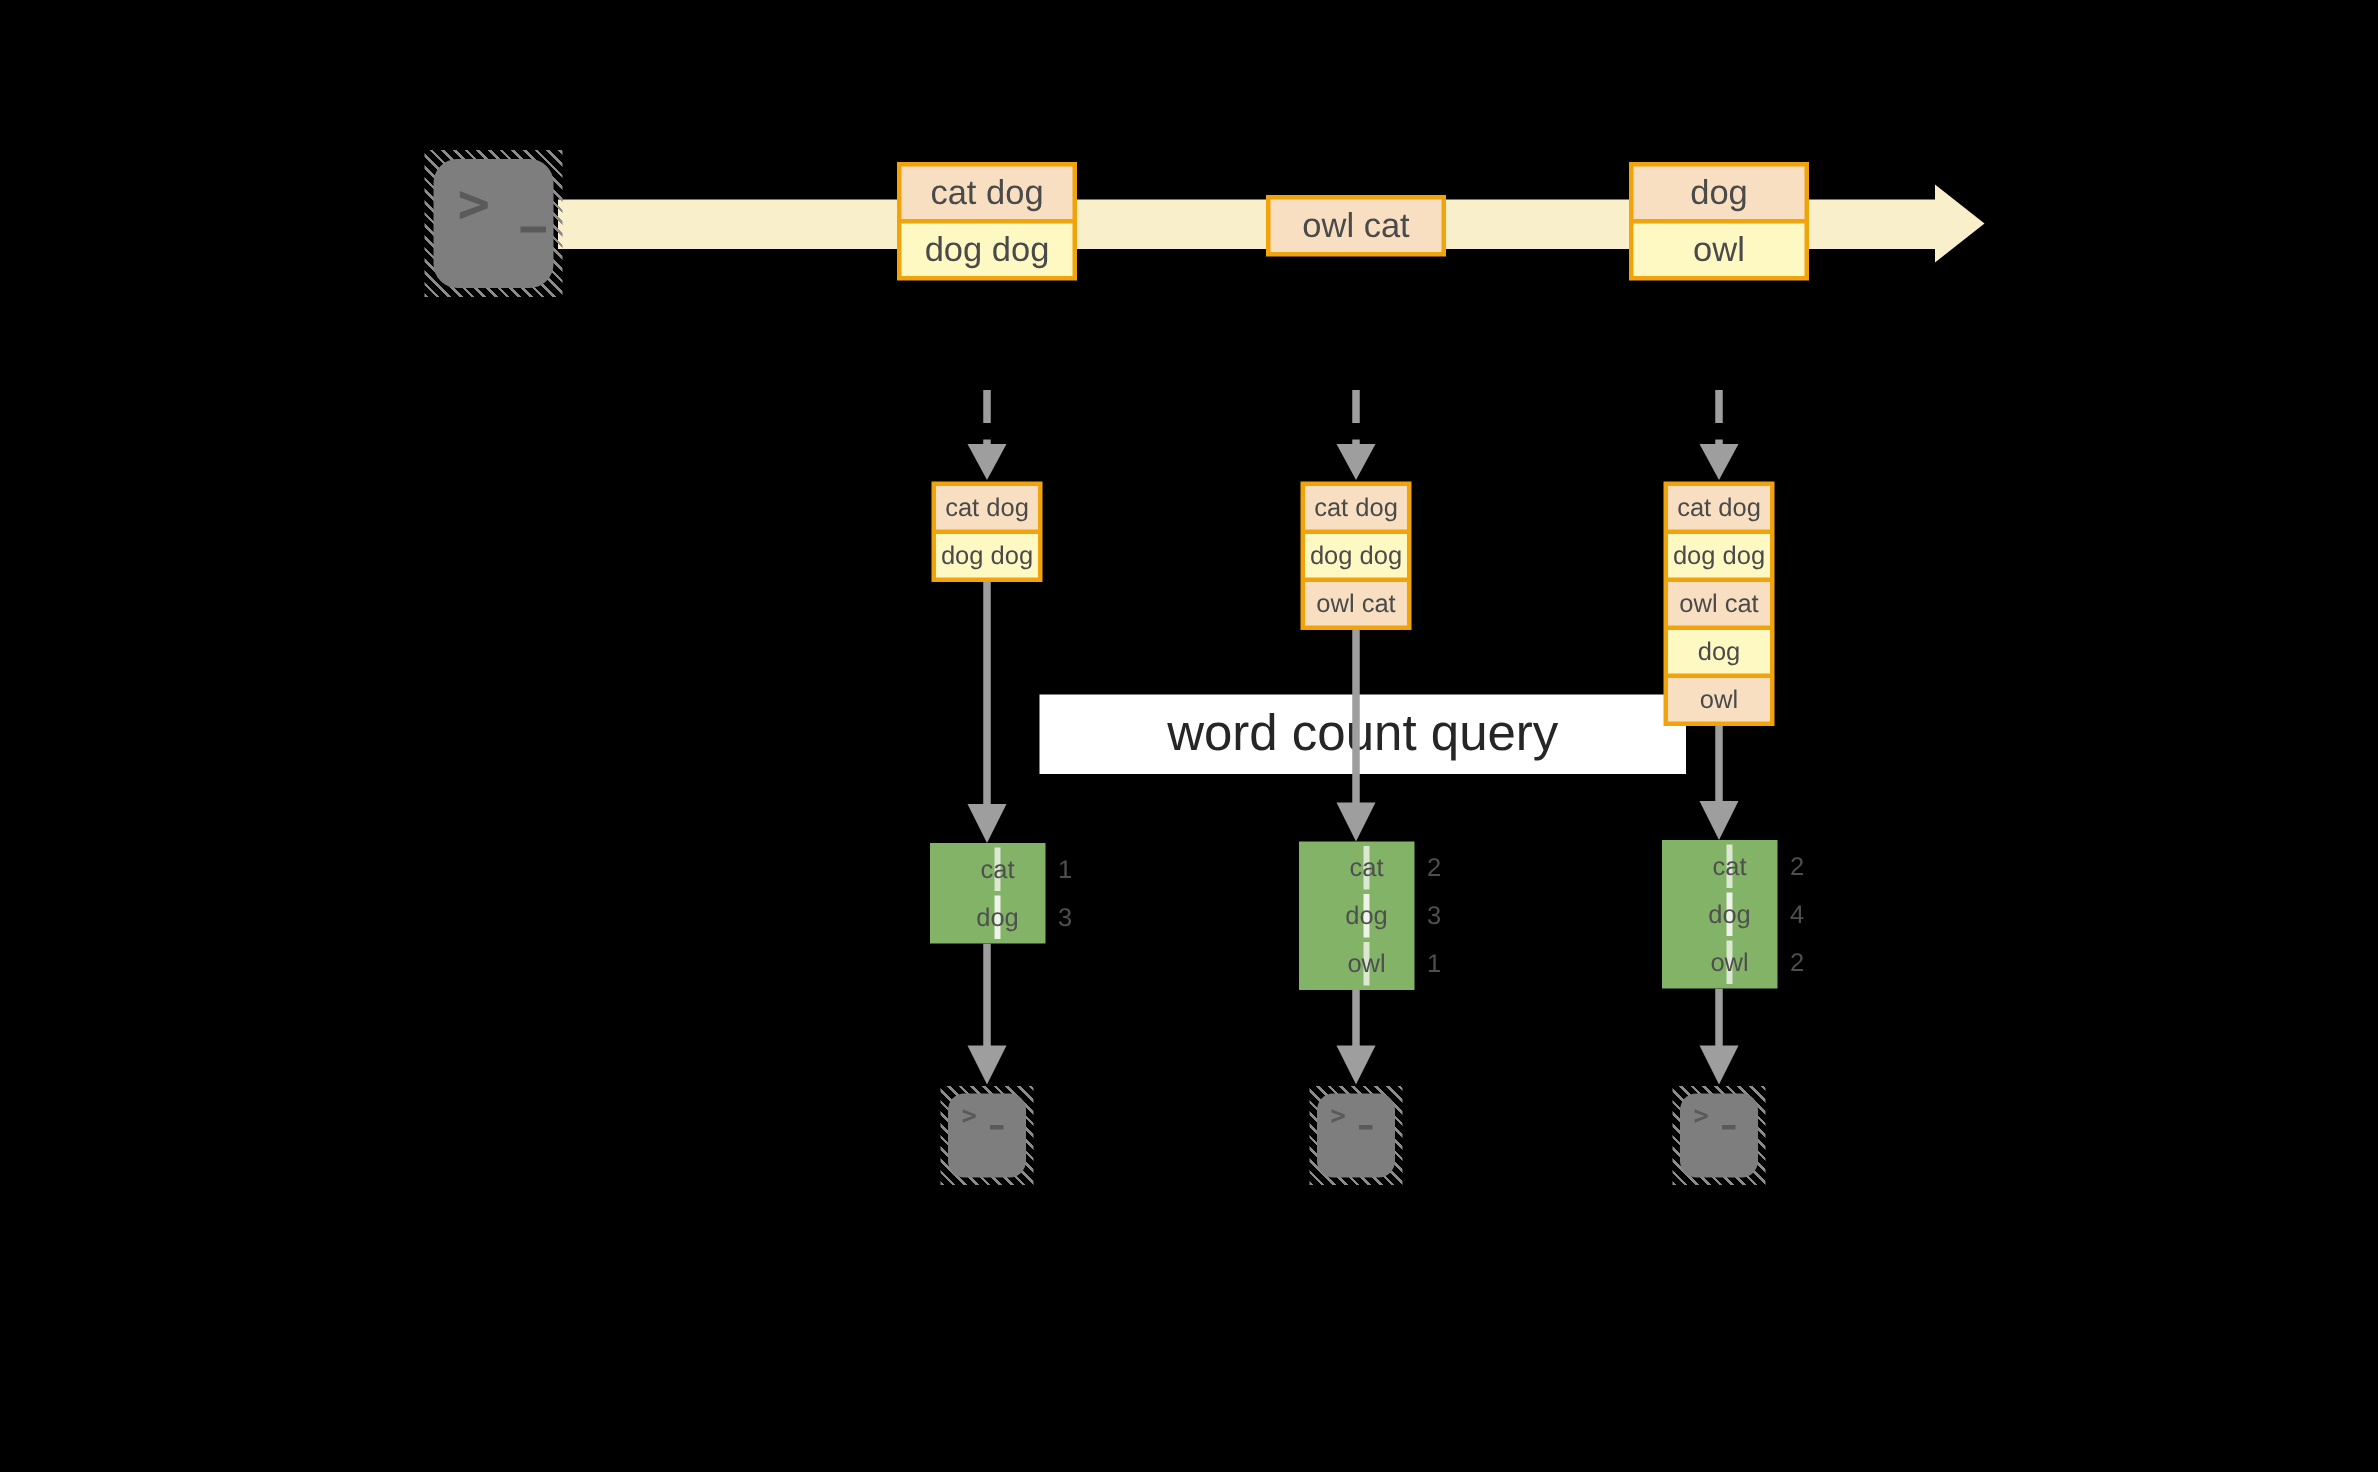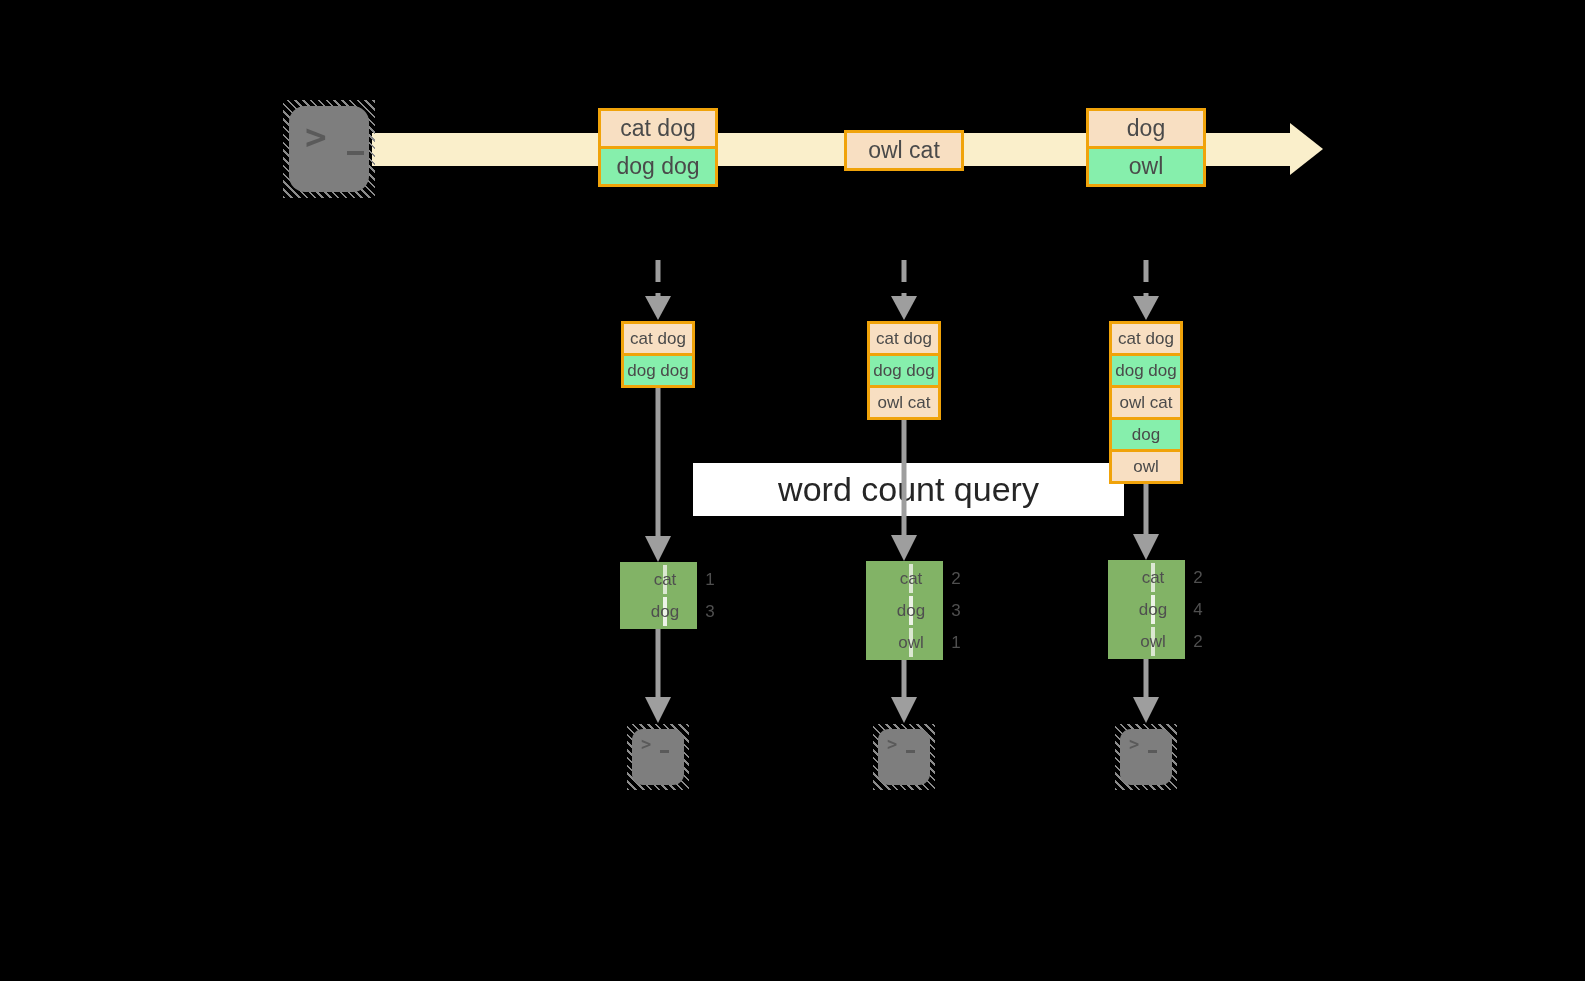--- a/index.html
+++ b/index.html
@@ -20,21 +20,21 @@
   .t-sink1{left:627px;top:724px;} .t-sink2{left:873px;top:724px;} .t-sink3{left:1115px;top:724px;}
   .gt{position:absolute;color:#5a5a5a;font-weight:bold;font-family:"DejaVu Sans Mono",monospace;line-height:1;}
   .term-src .gt{left:16px;top:13px;font-size:36px;}
   .us{position:absolute;background:#5a5a5a;}
   .term-src .us{left:58px;top:45px;width:17px;height:4px;}
   .term-sm .gt{left:9px;top:7px;font-size:17px;}
   .term-sm .us{left:28px;top:21px;width:9px;height:3px;}
   
   .obox{position:absolute;display:grid;gap:3px;padding:3px;background:#f0a30a;z-index:2;}
   .ocell{display:flex;align-items:center;justify-content:center;color:#4a4a4a;}
-  .fill-a{background:#f8dfc2;} .fill-b{background:#86efac;}
+  .fill-a{background:#f8dfc2;} .fill-b{background:#fef9c3;}
   .ev{width:114px;} .ev .ocell{height:35px;font-size:23px;}
   .ev1{left:598px;top:108px;} .ev2{left:844px;top:130px;} .ev3{left:1086px;top:108px;}
   .stack{width:68px;z-index:4;} .stack .ocell{height:29px;font-size:17px;}
   .stack1{left:621px;top:321px;} .stack2{left:867px;top:321px;} .stack3{left:1109px;top:321px;}
   
   .gtable{position:absolute;display:grid;grid-template-columns:44px 24px;gap:3px;padding:3px;background:#82b366;z-index:4;}
   .gcell{display:flex;align-items:center;justify-content:center;height:29px;font-size:17px;color:#4f4f4f;margin-left:40px;}
   .gw-a{background:#dce8d2;} .gn-a{background:#e4eeda;}
   .gw-b{background:#edf3e7;} .gn-b{background:#f2f7ee;}
   .gtab1{left:620px;top:562px;} .gtab2{left:866px;top:561px;} .gtab3{left:1108px;top:560px;}

